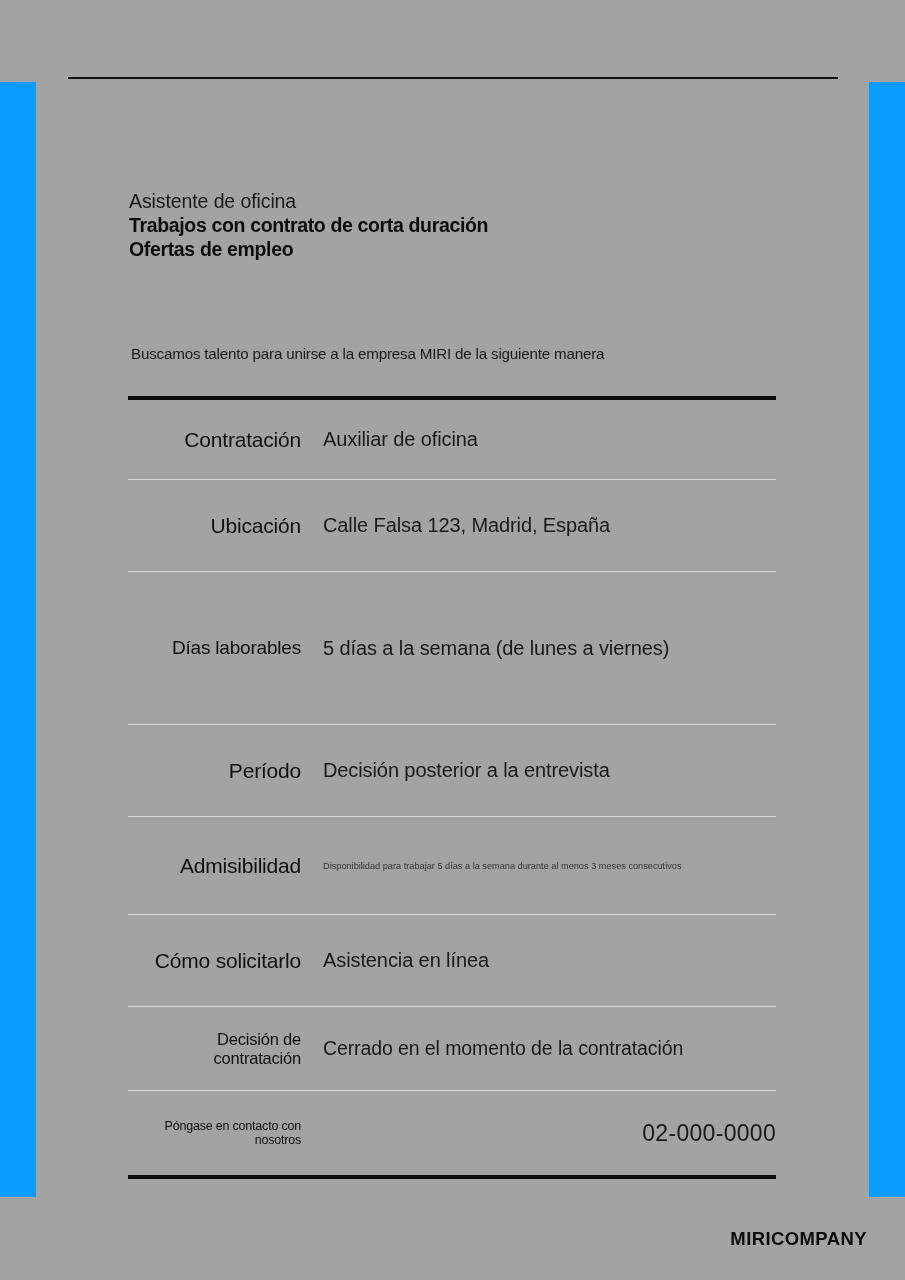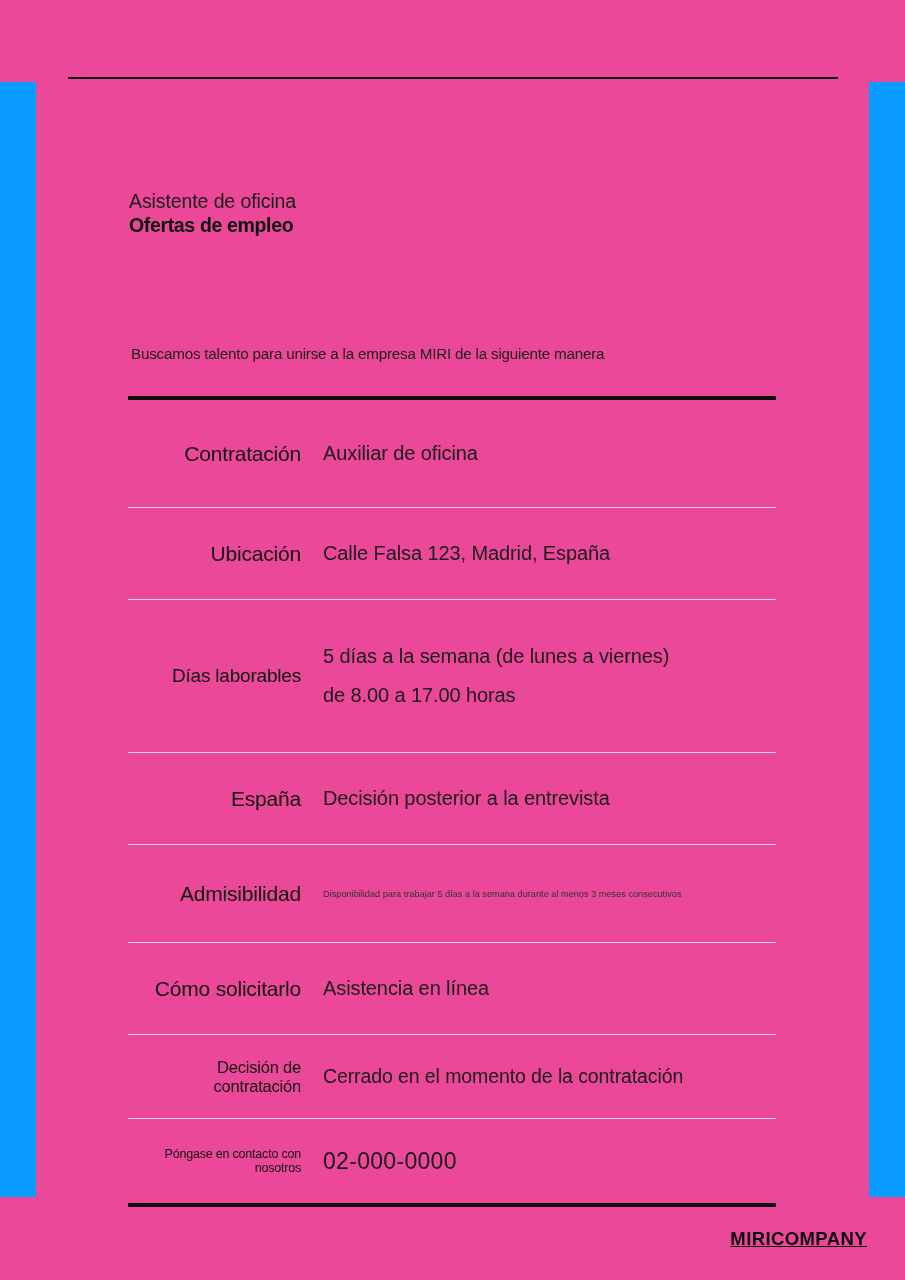--- a/index.html
+++ b/index.html
@@ -8,21 +8,21 @@
     background: #ffffff;
   }
   body {
     font-family: "Liberation Sans", sans-serif;
     -webkit-font-smoothing: antialiased;
   }
   #poster {
     position: relative;
     width: 905px;
     height: 1280px;
-    background: #ec4899;
+    background: #a3a3a3;
     overflow: hidden;
   }
   
   .side-bar {
     position: absolute;
     top: 82px;
     height: 1115px;
     width: 36px;
     background: #0a9dff;
   }
@@ -104,65 +104,65 @@
     letter-spacing: -0.2px;
   }
   .row .value {
     flex: 1 1 auto;
     color: #1a1a1a;
     font-weight: 400;
     letter-spacing: -0.1px;
   }
 
   
-  .row.r-contratacion { height: 108px; }
+  .row.r-contratacion { height: 80px; }
   .row.r-ubicacion    { height: 92px; }
   .row.r-dias         { height: 153px; }
   .row.r-nomina       { height: 92px; }
   .row.r-admis        { height: 98px; }
   .row.r-como         { height: 92px; align-items: center; }
   .row.r-periodo      { height: 84px; }
   .row.r-contacto     { height: 84px; border-bottom: none; }
 
   .label.sz-lg { font-size: 21px; }
   .label.sz-md { font-size: 19px; }
   .label.sz-sm { font-size: 16.5px; }
   .label.sz-xs { font-size: 12.5px; }
 
   .value.sz-lg { font-size: 20px; }
   .value.sz-md { font-size: 19.5px; }
   .value.sz-xs { font-size: 9.2px; color: #333333; letter-spacing: 0; }
-  .value.sz-phone { font-size: 23px; letter-spacing: 0.3px; }
+  .value.sz-phone { font-size: 23px; letter-spacing: 0.3px; text-align: right; }
 
   .value.two-line { line-height: 1.95; }
 
   
   .wordmark {
     position: absolute;
     right: 38px;
     top: 1228px;
     font-size: 18.5px;
     font-weight: 700;
     letter-spacing: 0.4px;
     color: #0d0d0d;
-    text-decoration: underline;
   }
 </style>
 </head>
 <body>
 
 <div id="poster">
 
   <div class="side-bar left"></div>
   <div class="side-bar right"></div>
 
   <div class="top-rule"></div>
 
   <div class="heading">
     <div class="line1">Asistente de oficina</div>
+    <div class="line2">Trabajos con contrato de corta duración</div>
     <div class="line3">Ofertas de empleo</div>
   </div>
 
   <div class="intro">Buscamos talento para unirse a la empresa MIRI de la siguiente manera</div>
 
   <div class="table">
 
     <div class="rule-thick"></div>
 
     <div class="row r-contratacion">
@@ -172,26 +172,25 @@
 
     <div class="row r-ubicacion">
       <div class="label sz-lg">Ubicación</div>
       <div class="value sz-lg">Calle Falsa 123, Madrid, España</div>
     </div>
 
     <div class="row r-dias">
       <div class="label sz-md">Días laborables</div>
       <div class="value sz-lg two-line">
         <div>5 días a la semana (de lunes a viernes)</div>
-        <div>de 8.00 a 17.00 horas</div>
       </div>
     </div>
 
     <div class="row r-nomina">
-      <div class="label sz-lg">España</div>
+      <div class="label sz-lg">Período</div>
       <div class="value sz-lg">Decisión posterior a la entrevista</div>
     </div>
 
     <div class="row r-admis">
       <div class="label sz-lg">Admisibilidad</div>
       <div class="value sz-xs">Disponibilidad para trabajar 5 días a la semana durante al menos 3 meses consecutivos</div>
     </div>
 
     <div class="row r-como">
       <div class="label sz-lg">Cómo solicitarlo</div>

